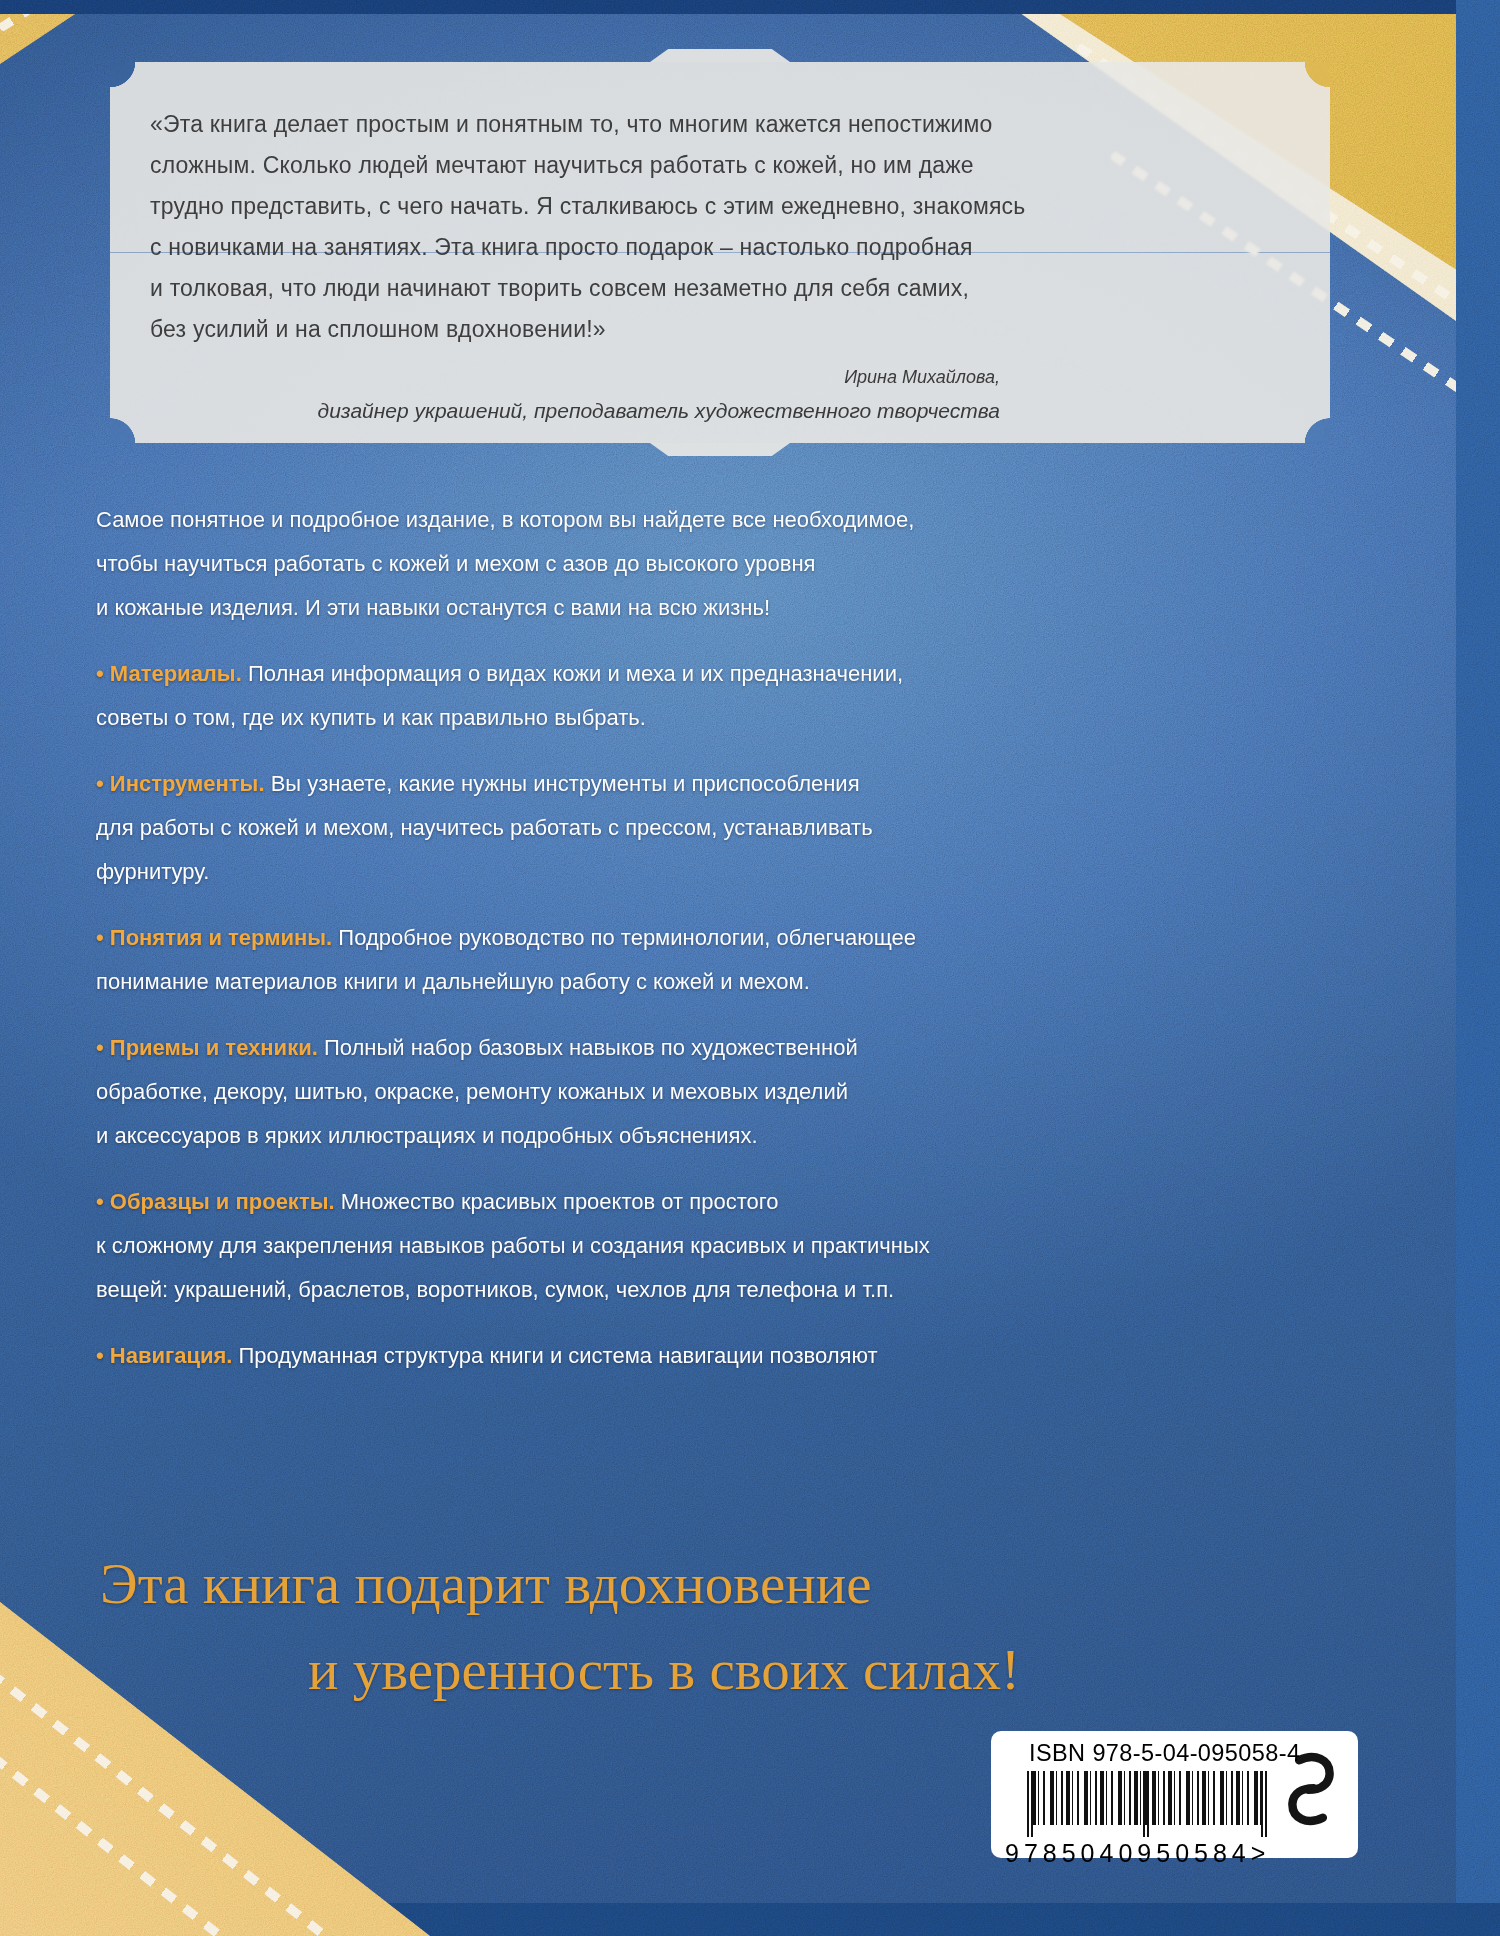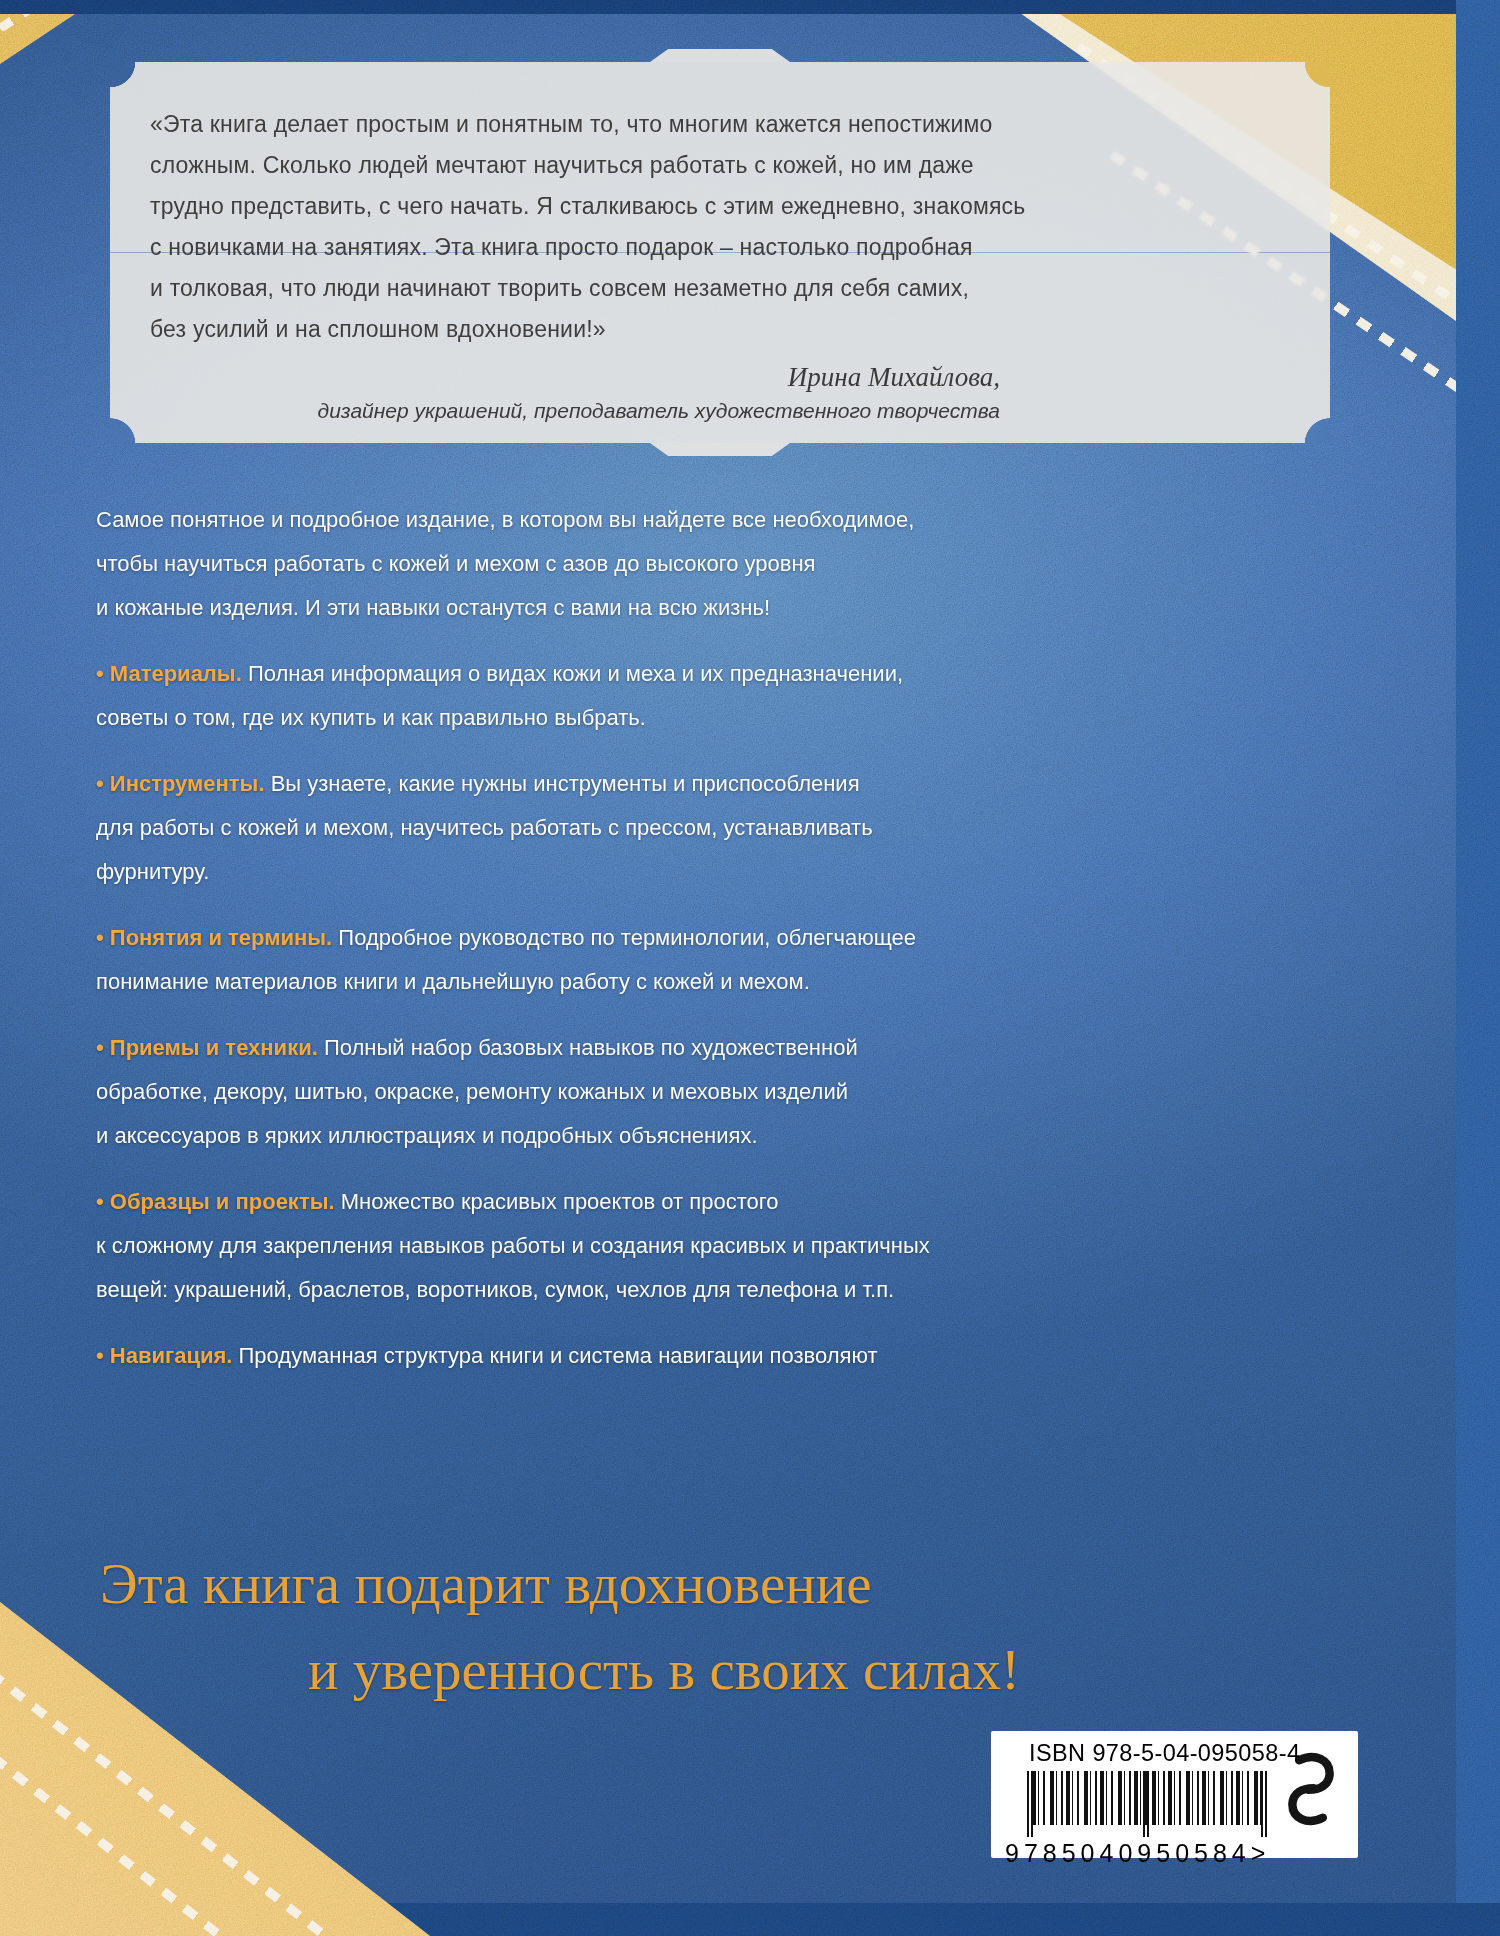--- a/index.html
+++ b/index.html
@@ -45,40 +45,40 @@
       radial-gradient(circle 26px at 100% 0,rgba(0,0,0,0) 25px,rgba(233,232,229,.9) 25.5px) right top/50% 50% no-repeat,
       radial-gradient(circle 26px at 0 100%,rgba(0,0,0,0) 25px,rgba(233,232,229,.9) 25.5px) left bottom/50% 50% no-repeat,
       radial-gradient(circle 26px at 100% 100%,rgba(0,0,0,0) 25px,rgba(233,232,229,.9) 25.5px) right bottom/50% 50% no-repeat;}
   .plaque::before,.plaque::after{content:"";position:absolute;left:50%;transform:translateX(-50%);
     width:140px;height:13px;background:rgba(233,232,229,.92);}
   .plaque::before{top:-13px;clip-path:polygon(0 100%,13% 0,87% 0,100% 100%);}
   .plaque::after{bottom:-13px;clip-path:polygon(0 0,100% 0,87% 100%,13% 100%);}
   .quote{position:relative;padding:42px 60px 0 40px;color:#3e3e3e;}
   .quote .qline{display:block;font-size:23px;line-height:41px;letter-spacing:.2px;}
   .attrib{margin-top:10px;padding-right:270px;text-align:right;font-style:italic;color:#3a3a3a;}
-  .attrib .name{display:block;font-size:27px;line-height:34px;font-family:Liberation Serif, serif;}
+  .attrib .name{display:block;font-size:18px;line-height:34px;}
   .attrib .role{display:block;font-size:21px;line-height:33px;}
 
   
   .copy{position:absolute;left:96px;top:498px;width:1360px;color:#fdfdfd;
     font-size:22px;line-height:44px;text-shadow:0 1px 3px rgba(8,20,42,.45);}
   .copy p{margin:0 0 22px 0;}
   .copy .line{display:block;}
   .bullet .marker,.bullet .blabel{color:#F2A83C;font-weight:bold;}
   .bline.block{display:block;}
 
   
   .headline{position:absolute;left:100px;top:1538px;width:920px;color:#E5A238;
     font-family:"Liberation Serif",serif;font-size:57px;line-height:66px;
     text-shadow:0 1px 3px rgba(10,20,40,.4);margin-top:13px;}
   .headline .h2{display:block;text-align:right;margin-top:20px;}
 
   
   .isbn-box{position:absolute;left:991px;top:1731px;width:367px;height:127px;background:#ffffff;
-    border-radius:2px;display:flex;align-items:flex-start;padding:6px 8px 6px 12px;box-sizing:border-box;}
+    border-radius:10px;display:flex;align-items:flex-start;padding:6px 8px 6px 12px;box-sizing:border-box;}
   .bc-col{width:268px;position:relative;}
   .isbn-label{font-size:23.5px;color:#000;letter-spacing:.4px;white-space:nowrap;margin:3px 0 4px 26px;}
   .bars-wrap{position:relative;margin-left:24px;width:238px;height:54px;}
   .bars{position:absolute;inset:0;
     background:repeating-linear-gradient(90deg,
       #111 0 2px,#fff 2px 5px,#111 5px 9px,#fff 9px 11px,#111 11px 12px,#fff 12px 16px,
       #111 16px 18px,#fff 18px 23px,#111 23px 27px,#fff 27px 29px,#111 29px 30px,#fff 30px 34px);}
   .guard{position:absolute;top:0;width:2px;height:66px;background:#111;}
   .g1{left:0;} .g2{left:4px;} .g3{left:116px;} .g4{left:120px;} .g5{left:234px;} .g6{left:238px;}
   .digits{display:flex;justify-content:space-between;align-items:baseline;

